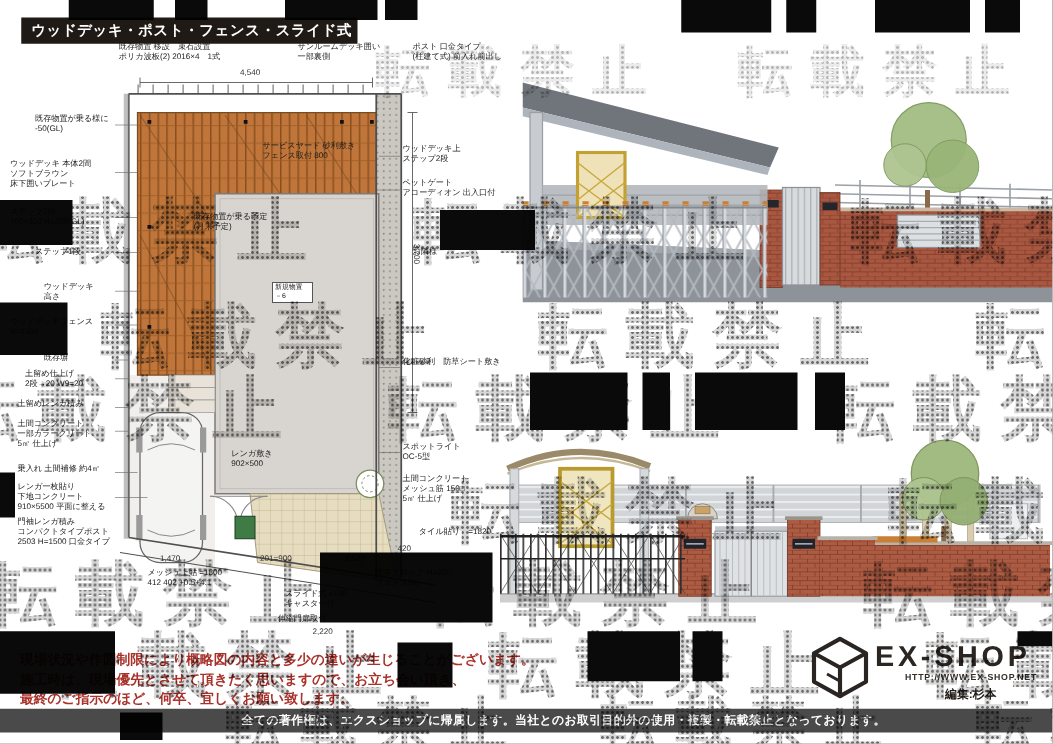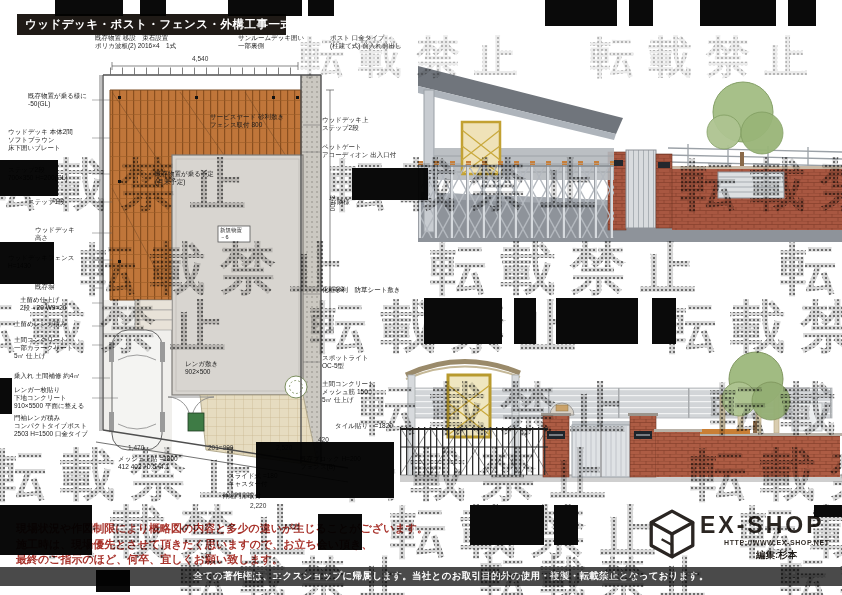--- a/index.html
+++ b/index.html
@@ -215,21 +215,21 @@
 412 402 +0.5+4.1</span>
     <span class="lbl" style="left:300px;top:425px;">既存ブロック H=200
 フェンス(B)</span>
     <span class="lbl" style="left:228px;top:442px;">スライド式 =180
 キャスター付</span>
     <span class="lbl" style="left:222px;top:462px;">伸縮門扉取付</span>
     <span class="dim" style="left:250px;top:472px;">2,220</span>
   </div>
 
   <div class="abs titlebar">
-    <span>ウッドデッキ・ポスト・フェンス・外構工事一式</span>
+    <span>ウッドデッキ・ポスト・フェンス・スライド式</span>
   </div>
 
   <div class="abs" style="left:418px;top:60px;width:424px;height:182px;">
     <svg width="424" height="182" viewBox="0 0 424 182">
       <defs>
         <pattern id="brickp" width="12" height="7" patternUnits="userSpaceOnUse">
           <rect width="12" height="7" fill="#a85741"></rect>
           <path d="M0,0H12 M0,3.5H12 M6,0V3.5 M0,3.5V7 M12,3.5V7" stroke="#7d3a28" stroke-width="0.6" fill="none"></path>
         </pattern>
         <pattern id="accx" width="16" height="26" patternUnits="userSpaceOnUse">

